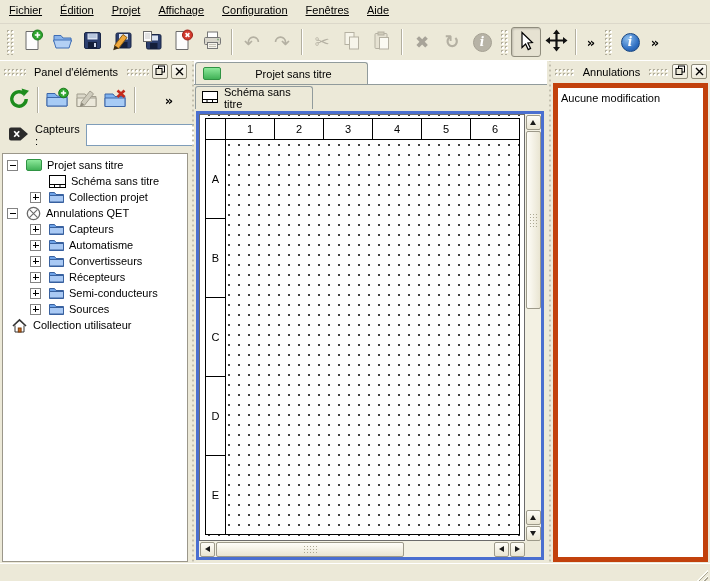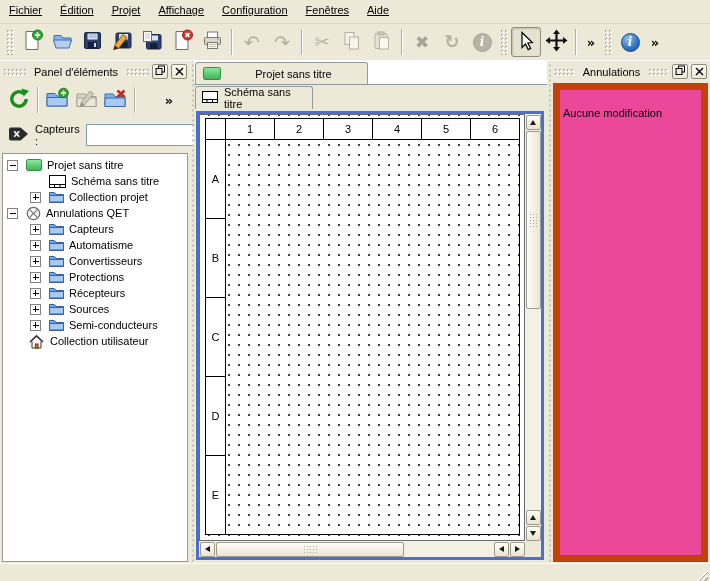--- a/index.html
+++ b/index.html
@@ -101,21 +101,21 @@
     background:linear-gradient(#fefdf8,#e9e5d2);margin:0.5px;display:flex;align-items:center;justify-content:center;}
   .gripdots-v{width:9px;height:14px;background-image:radial-gradient(#aca893 30%,transparent 36%);background-size:3px 3px;}
   .gripdots-h{width:14px;height:9px;background-image:radial-gradient(#aca893 30%,transparent 36%);background-size:3px 3px;}
   .strack{flex:1;}
   .ar{width:0;height:0;}
   .ar.up{border-left:3.5px solid transparent;border-right:3.5px solid transparent;border-bottom:5px solid #1a1a1a;}
   .ar.down{border-left:3.5px solid transparent;border-right:3.5px solid transparent;border-top:5px solid #1a1a1a;}
   .ar.left{border-top:3.5px solid transparent;border-bottom:3.5px solid transparent;border-right:5px solid #1a1a1a;}
   .ar.right{border-top:3.5px solid transparent;border-bottom:3.5px solid transparent;border-left:5px solid #1a1a1a;}
   
-  .undo-list{flex:1;margin:2px 2px 1px 2px;background:#ec4899;border:7px solid #c2410c;padding:17px 3px;overflow:hidden;}
+  .undo-list{flex:1;margin:2px 2px 1px 2px;background:#ffffff;border:5px solid #c2410c;padding:4px 3px;overflow:hidden;}
   
   .statusbar{height:19px;border-top:1px solid #ffffff;position:relative;}
   .szgrip{position:absolute;right:2px;bottom:2px;width:13px;height:13px;
     background:repeating-linear-gradient(-45deg,transparent 0 2px,#a9a593 2px 3px,#fdfdf6 3px 4px);
     clip-path:polygon(100% 0,100% 100%,0 100%);}
   u{text-decoration:underline;}
 </style>
 </head>
 <body>
 
@@ -409,56 +409,45 @@
       </div>
       <div class="tree-row d1">
         <span class="ind"></span>
           <span class="exp plus"></span>
         <span class="ticon">
             <svg width="15" height="12" viewBox="0 0 15 12">
               <path d="M.5 1.5h5l1.5 2h7.5v8H.5z" fill="#6ea3e8" stroke="#38619f"></path>
               <path d="M.5 4.5h14V11H.5z" fill="#a9c9f4" stroke="#38619f"></path>
             </svg>
           </span>
-        <span>Protections</span>
+        <span>Récepteurs</span>
       </div>
       <div class="tree-row d1">
         <span class="ind"></span>
           <span class="exp plus"></span>
         <span class="ticon">
             <svg width="15" height="12" viewBox="0 0 15 12">
               <path d="M.5 1.5h5l1.5 2h7.5v8H.5z" fill="#6ea3e8" stroke="#38619f"></path>
               <path d="M.5 4.5h14V11H.5z" fill="#a9c9f4" stroke="#38619f"></path>
             </svg>
           </span>
-        <span>Récepteurs</span>
+        <span>Semi-conducteurs</span>
       </div>
       <div class="tree-row d1">
         <span class="ind"></span>
           <span class="exp plus"></span>
         <span class="ticon">
             <svg width="15" height="12" viewBox="0 0 15 12">
               <path d="M.5 1.5h5l1.5 2h7.5v8H.5z" fill="#6ea3e8" stroke="#38619f"></path>
               <path d="M.5 4.5h14V11H.5z" fill="#a9c9f4" stroke="#38619f"></path>
             </svg>
           </span>
         <span>Sources</span>
       </div>
-      <div class="tree-row d1">
-        <span class="ind"></span>
-          <span class="exp plus"></span>
-        <span class="ticon">
-            <svg width="15" height="12" viewBox="0 0 15 12">
-              <path d="M.5 1.5h5l1.5 2h7.5v8H.5z" fill="#6ea3e8" stroke="#38619f"></path>
-              <path d="M.5 4.5h14V11H.5z" fill="#a9c9f4" stroke="#38619f"></path>
-            </svg>
-          </span>
-        <span>Semi-conducteurs</span>
-      </div>
-      <div class="tree-row" style="padding-left:25px;">
+      <div class="tree-row" style="padding-left:8px;">
         <span class="ticon">
             <svg width="17" height="15" viewBox="0 0 17 15">
           <path d="M2 8L8.5 2 15 8" fill="none" stroke="#333" stroke-width="1.7"></path>
           <path d="M4 7.5V14h9V7.5" fill="#fff" stroke="#333"></path>
           <rect x="7.3" y="10" width="2.8" height="4" fill="#c96a1e" stroke="#7a3c0c"></rect>
         </svg>
           </span>
         <span>Collection utilisateur</span>
       </div>
     </div>

